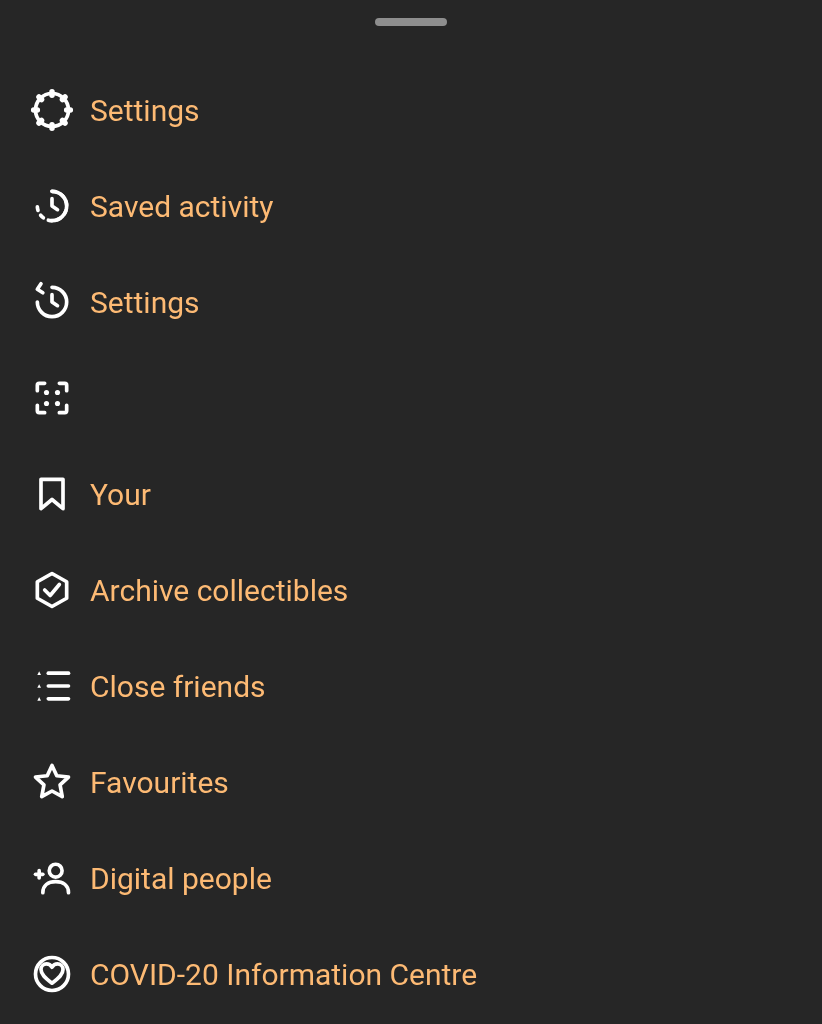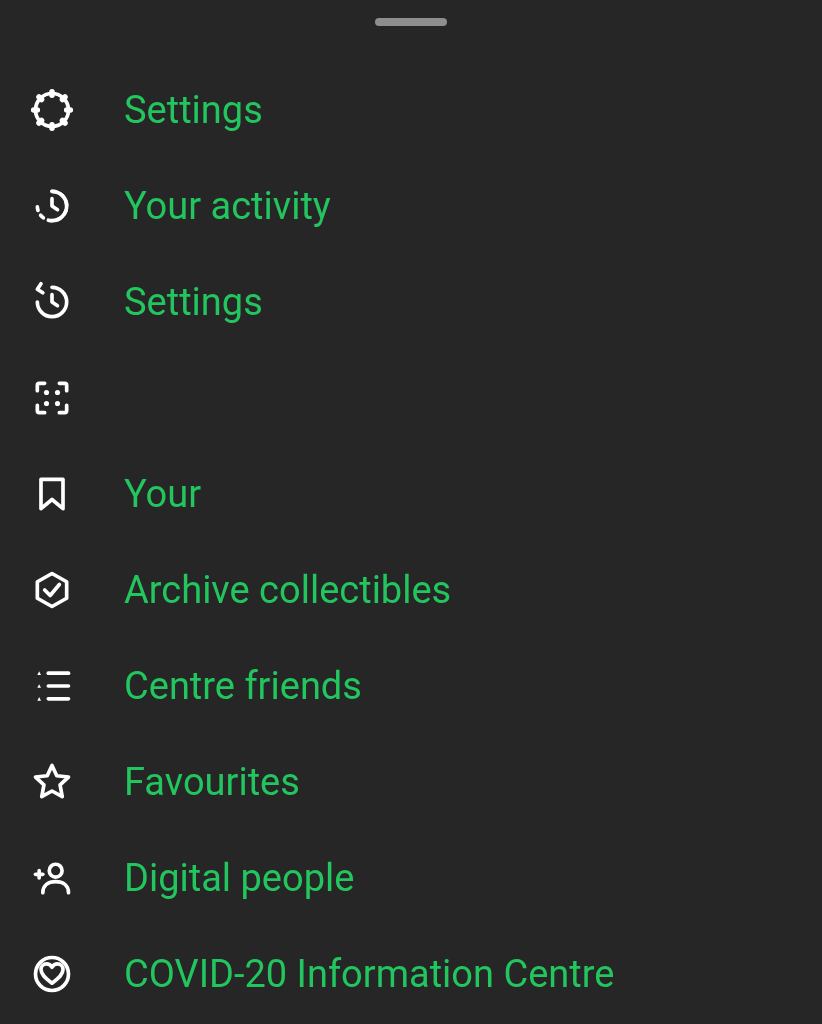--- a/index.html
+++ b/index.html
@@ -51,24 +51,24 @@
   .icon-wrap svg {
     width: 44px;
     height: 44px;
     stroke: #fff;
     stroke-width: 2;
     fill: none;
     stroke-linecap: round;
     stroke-linejoin: round;
   }
   .label {
-    font-size: 38px;
+    font-size: 30px;
     font-weight: 400;
-    margin-left: 48px;
-    color: #22c55e;
+    margin-left: 14px;
+    color: #fdba74;
   }
 </style>
 </head>
 <body>
 
 <div class="sheet">
   <div class="drag-handle"></div>
 
   <div class="menu">
 
@@ -83,21 +83,21 @@
     </div>
 
     <div class="menu-item">
       <span class="icon-wrap">
         <svg viewBox="0 0 24 24">
           <path d="M12 4 A8 8 0 1 1 4 12" stroke-dasharray="2 3"></path>
           <path d="M12 4 A8 8 0 0 1 20 12 A8 8 0 0 1 12 20"></path>
           <polyline points="12 8 12 12 15 14"></polyline>
         </svg>
       </span>
-      <span class="label">Your activity</span>
+      <span class="label">Saved activity</span>
     </div>
 
     <div class="menu-item">
       <span class="icon-wrap">
         <svg viewBox="0 0 24 24">
           <path d="M4 12 A8 8 0 1 0 12 4"></path>
           <polyline points="6 2 4 5 7 7" fill="none"></polyline>
           <polyline points="12 8 12 12 15 14"></polyline>
         </svg>
       </span>
@@ -142,21 +142,21 @@
       <span class="icon-wrap">
         <svg viewBox="0 0 24 24">
           <polygon points="5,4 6,6 4,6" fill="#fff" stroke="none"></polygon>
           <polygon points="5,11 6,13 4,13" fill="#fff" stroke="none"></polygon>
           <polygon points="5,18 6,20 4,20" fill="#fff" stroke="none"></polygon>
           <line x1="10" y1="5" x2="21" y2="5"></line>
           <line x1="10" y1="12" x2="21" y2="12"></line>
           <line x1="10" y1="19" x2="21" y2="19"></line>
         </svg>
       </span>
-      <span class="label">Centre friends</span>
+      <span class="label">Close friends</span>
     </div>
 
     <div class="menu-item">
       <span class="icon-wrap">
         <svg viewBox="0 0 24 24">
           <polygon points="12 3 14.6 8.6 21 9.3 16.4 13.6 17.6 20 12 16.9 6.4 20 7.6 13.6 3 9.3 9.4 8.6"></polygon>
         </svg>
       </span>
       <span class="label">Favourites</span>
     </div>

